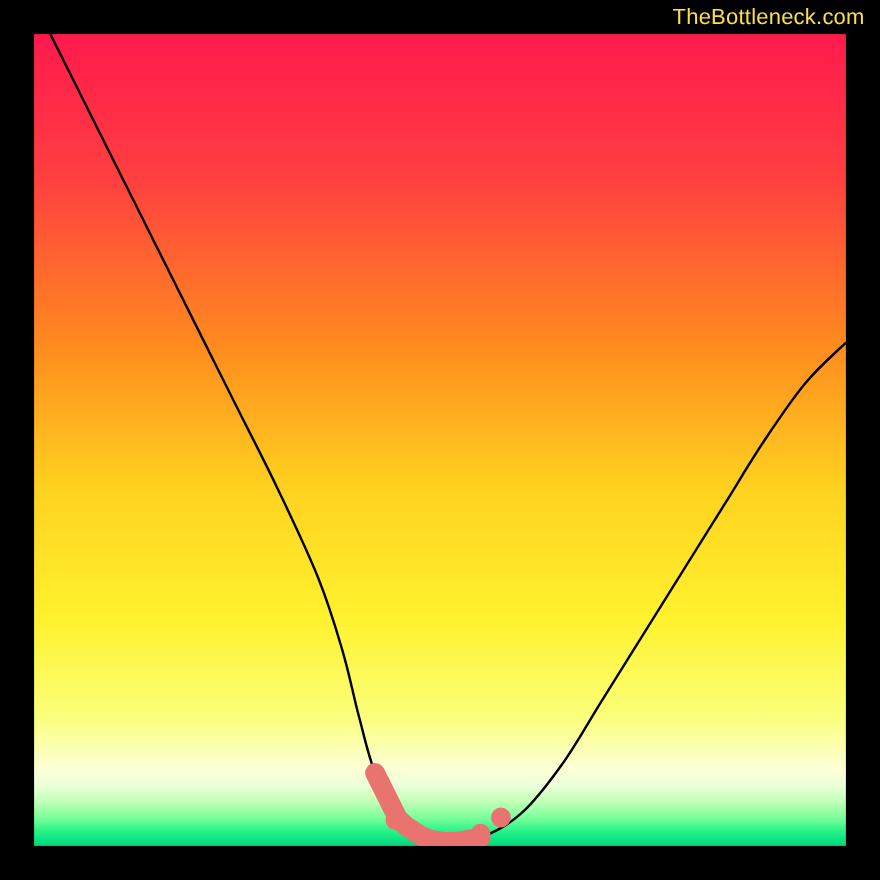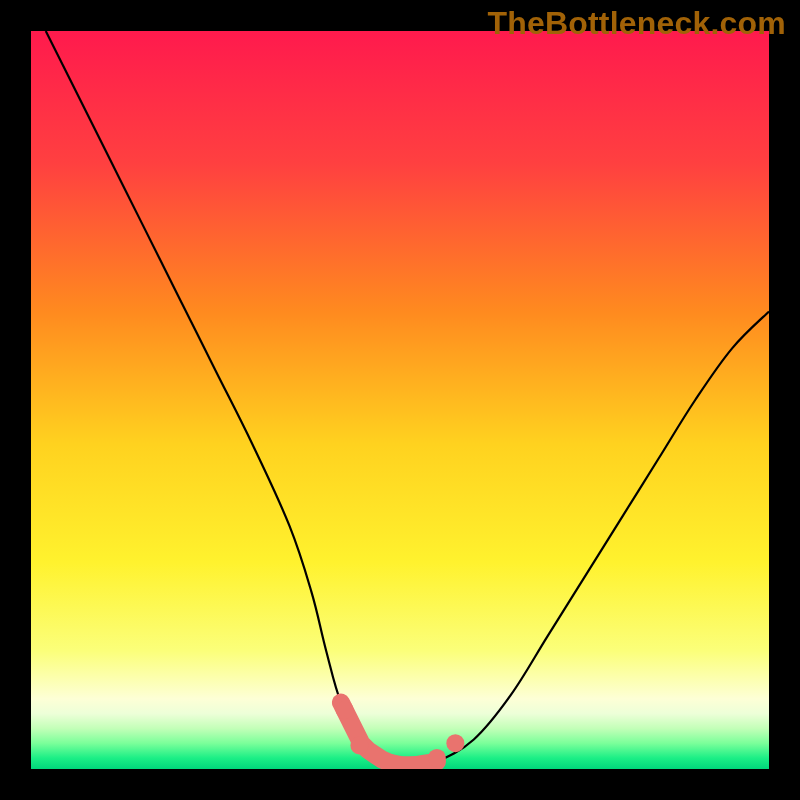--- a/index.html
+++ b/index.html
@@ -31,23 +31,23 @@
     position: absolute;
     left: 0;
     top: 0;
     width: 100%;
     height: 100%;
   }
   .watermark {
     position: absolute;
     top: 5px;
     right: 14px;
-    color: #a16207;
-    font-size: 32px;
-    font-weight: 700;
+    color: #fde047;
+    font-size: 20px;
+    font-weight: 400;
     letter-spacing: 0.2px;
   }
   svg.curve {
     position: absolute;
     left: 0;
     top: 0;
     width: 100%;
     height: 100%;
   }
 </style>

